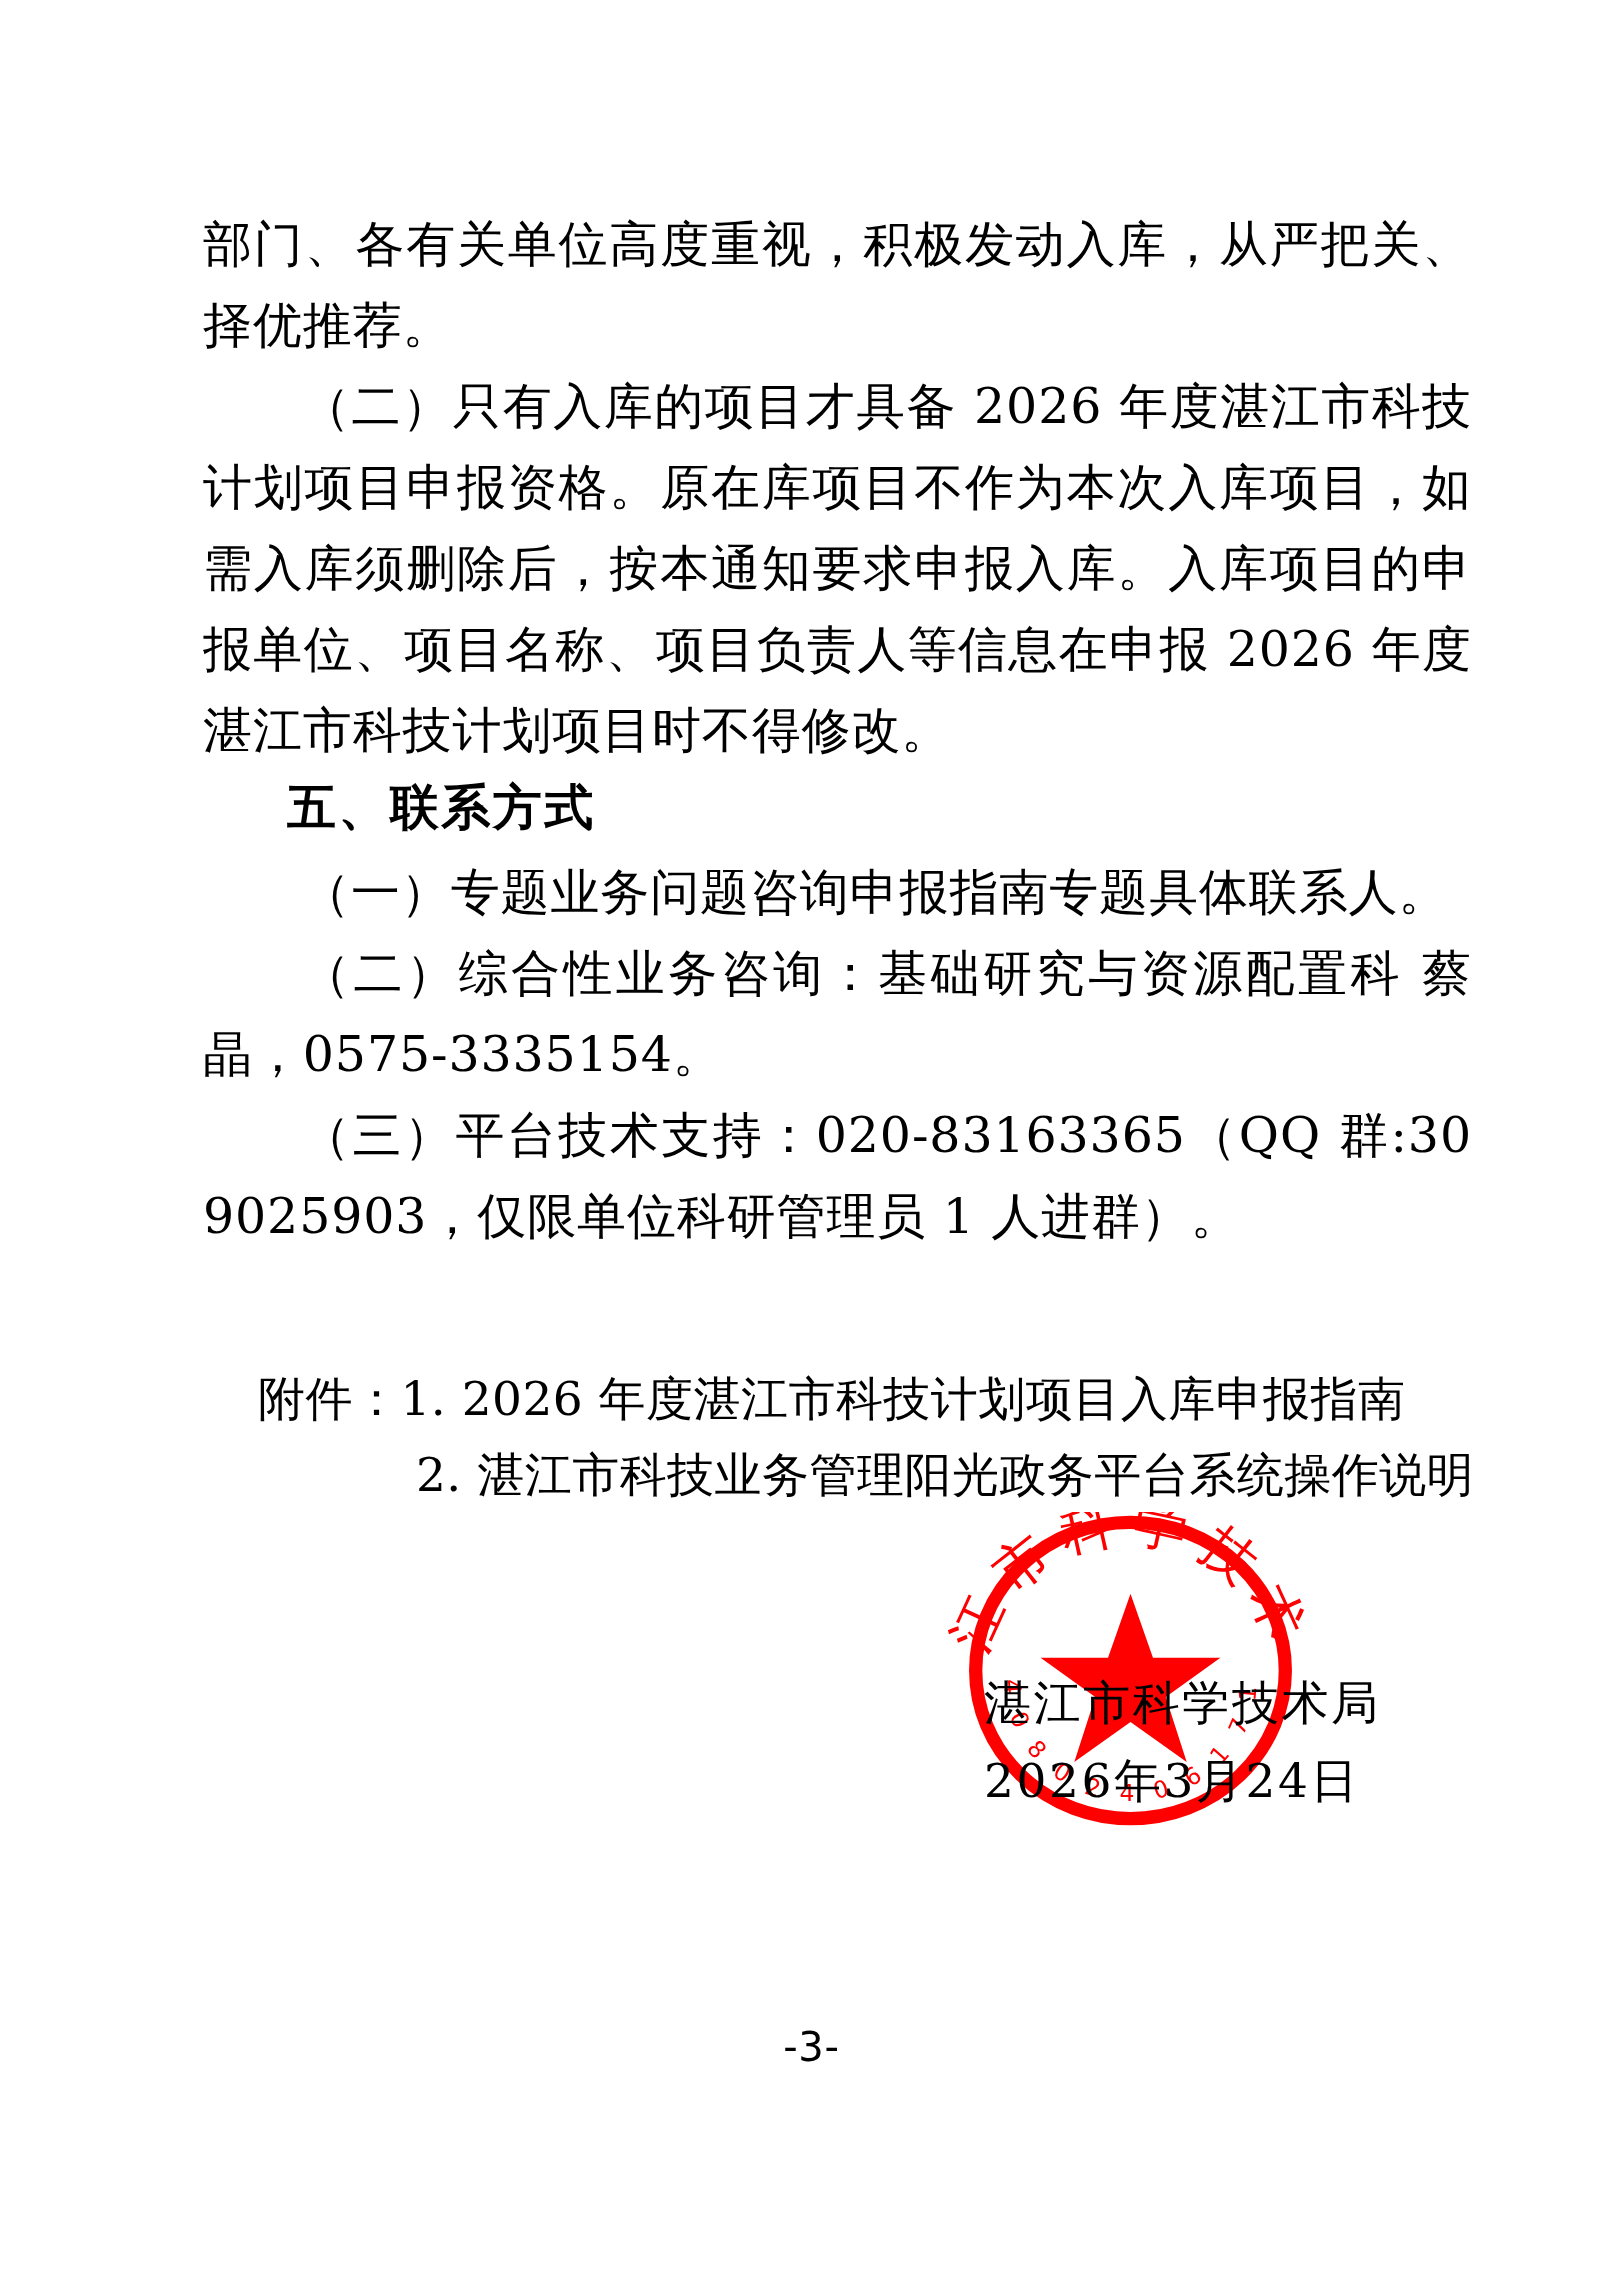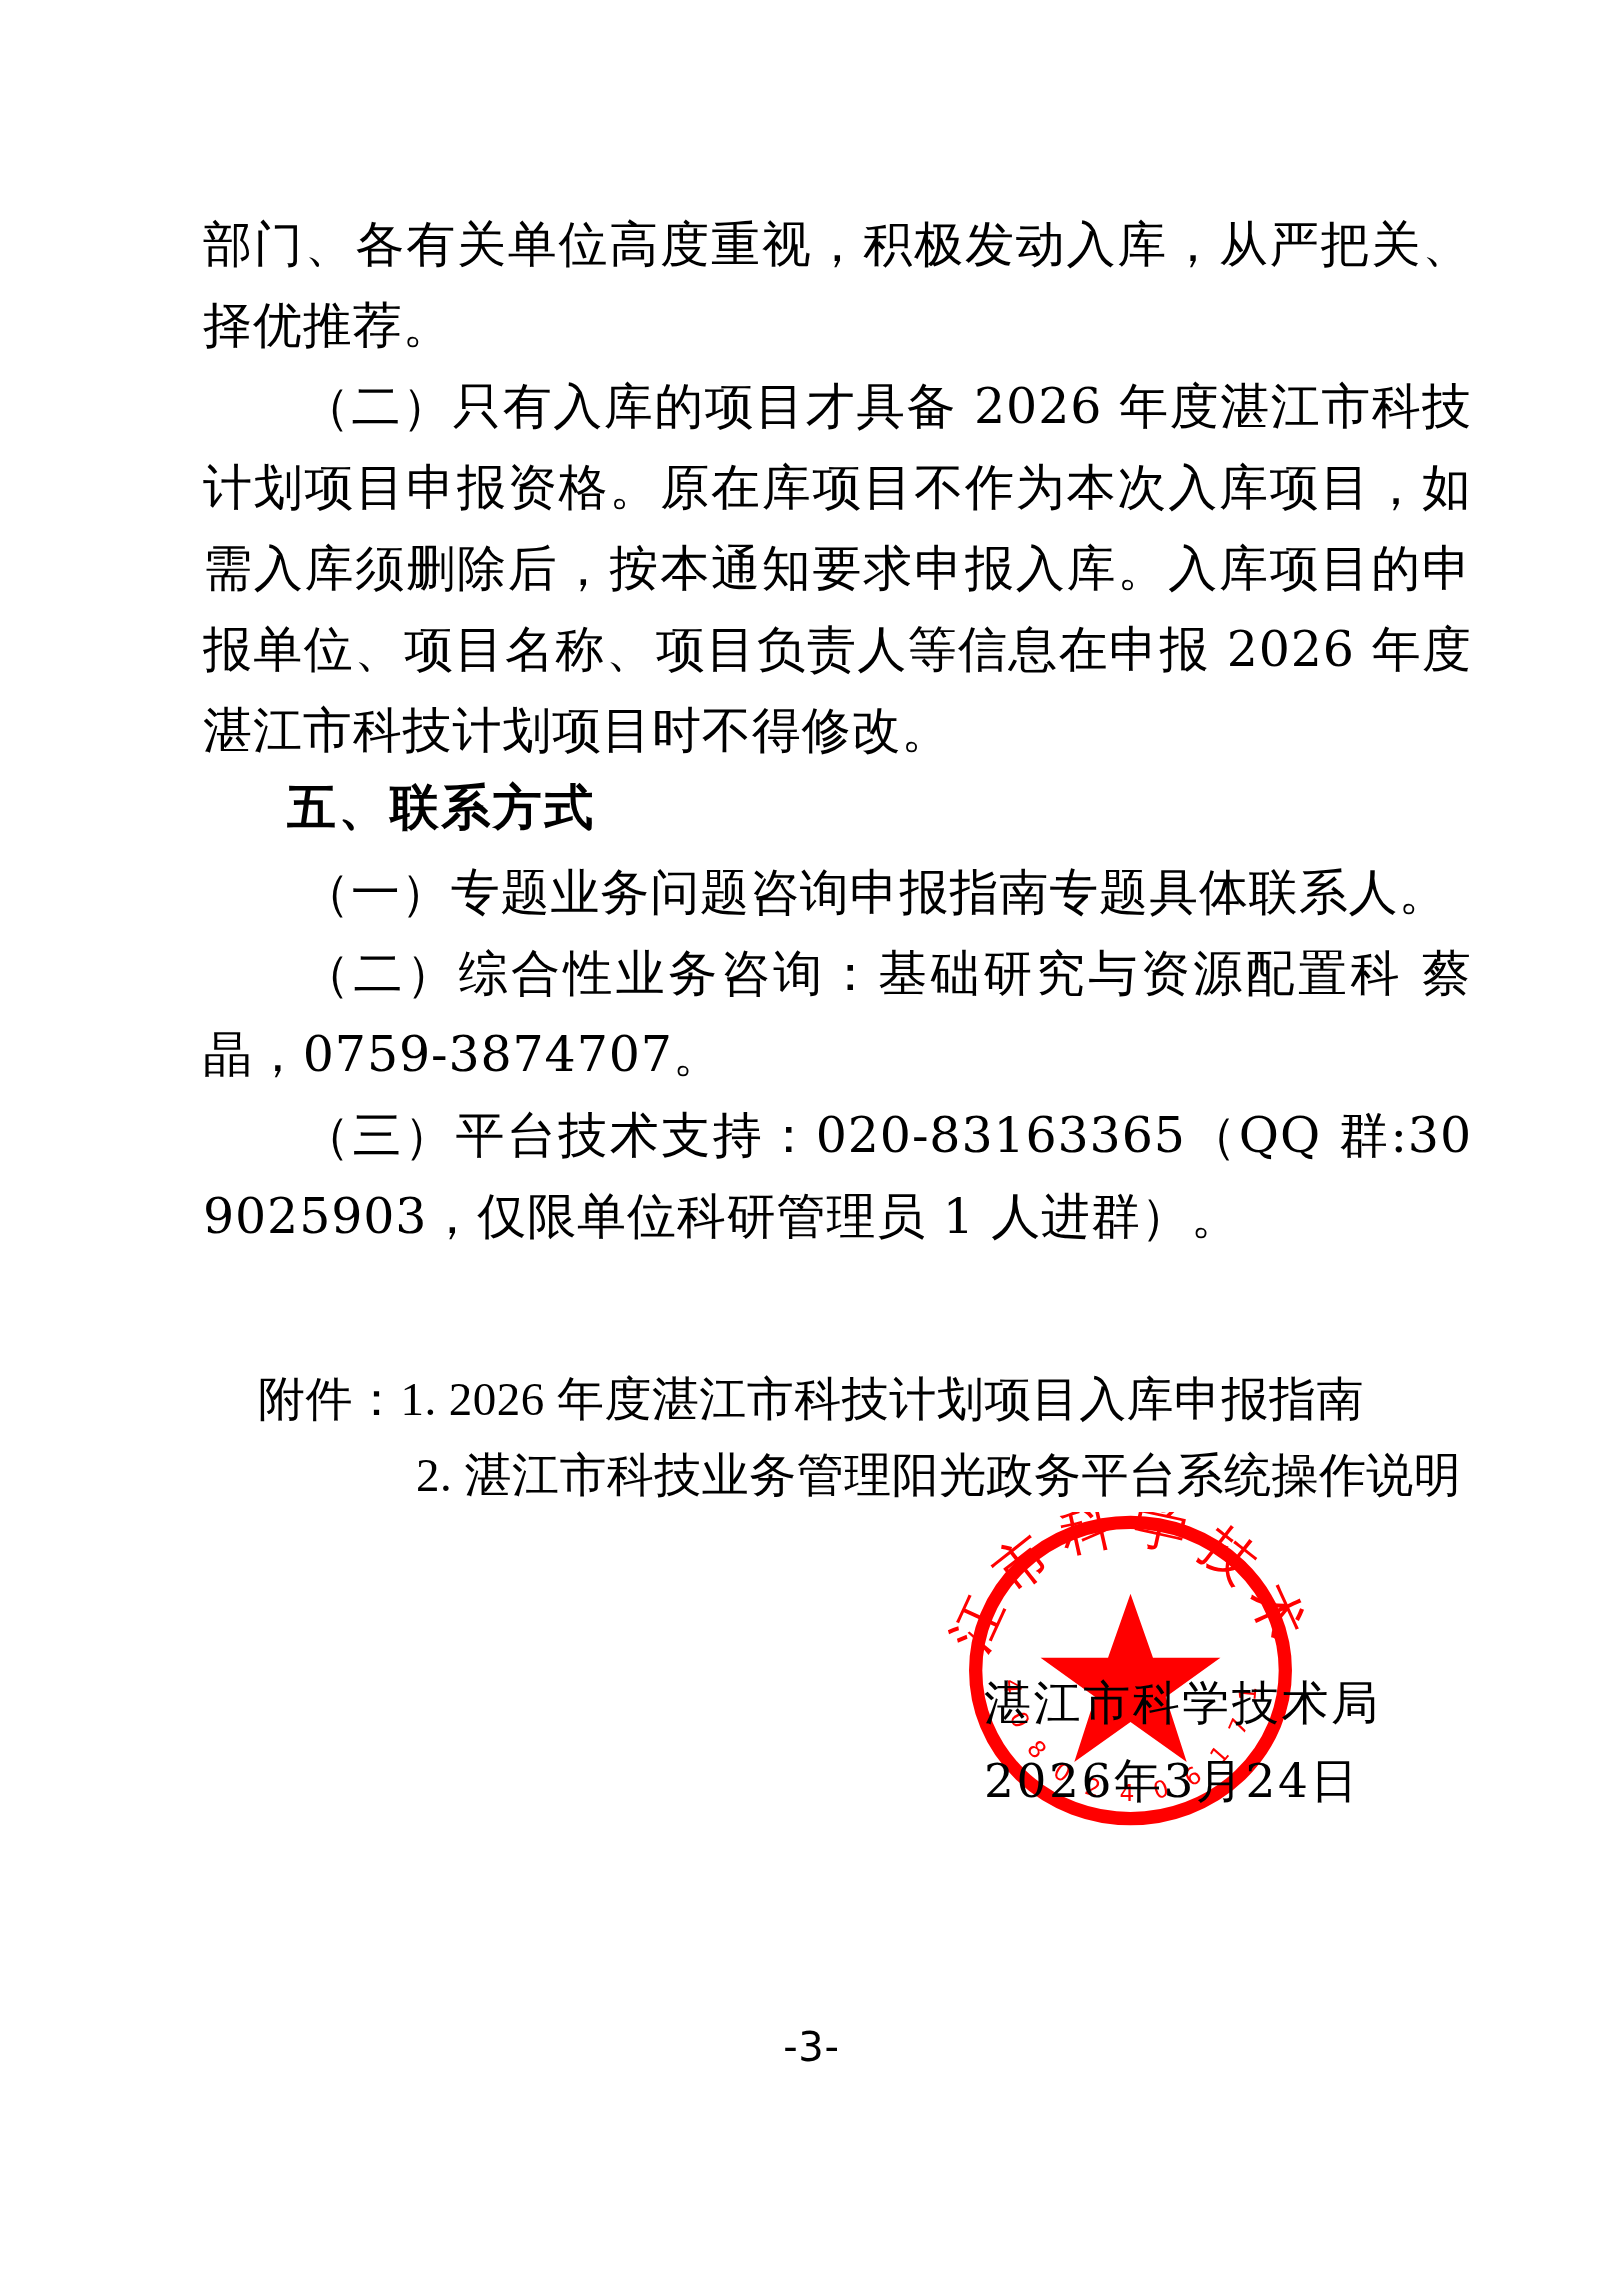--- a/index.html
+++ b/index.html
@@ -62,21 +62,20 @@
     position: absolute;
     left: 258px;
     top: 1361px;
     width: 1217px;
   }
   .att-row {
     font-size: 47px;
     line-height: 76px;
     letter-spacing: 0.01em;
     white-space: nowrap;
-    font-family: Liberation Serif, serif;
   }
   .att-label { display: inline-block; }
   .att-indent { display: inline-block; width: 158px; }
 
   
   #signature-block {
     position: absolute;
     left: 984px;
     top: 1664px;
     width: 409px;
@@ -124,21 +123,21 @@
 
     <p class="para noindent">部门、各有关单位高度重视，积极发动入库，从严把关、择优推荐。</p>
 
     <p class="para indent">（二）只有入库的项目才具备 2026 年度湛江市科技计划项目申报资格。原在库项目不作为本次入库项目，如需入库须删除后，按本通知要求申报入库。入库项目的申报单位、项目名称、项目负责人等信息在申报 2026 年度湛江市科技计划项目时不得修改。</p>
 
 
     <p class="heading">五、联系方式</p>
 
     <p class="para indent">（一）专题业务问题咨询申报指南专题具体联系人。</p>
 
-    <p class="para indent">（二）综合性业务咨询：基础研究与资源配置科  蔡晶，0759-3874707。</p>
+    <p class="para indent">（二）综合性业务咨询：基础研究与资源配置科  蔡晶，0575-3335154。</p>
 
     <p class="para indent">（三）平台技术支持：020-83163365（QQ 群:309025903，仅限单位科研管理员 1 人进群）。</p>
 
   </div>
 
   <div id="attachments">
 
     <div class="att-row">
       <span class="att-label">附件：</span><span>1.</span>&nbsp;<span>2026 年度湛江市科技计划项目入库申报指南</span>
     </div>

